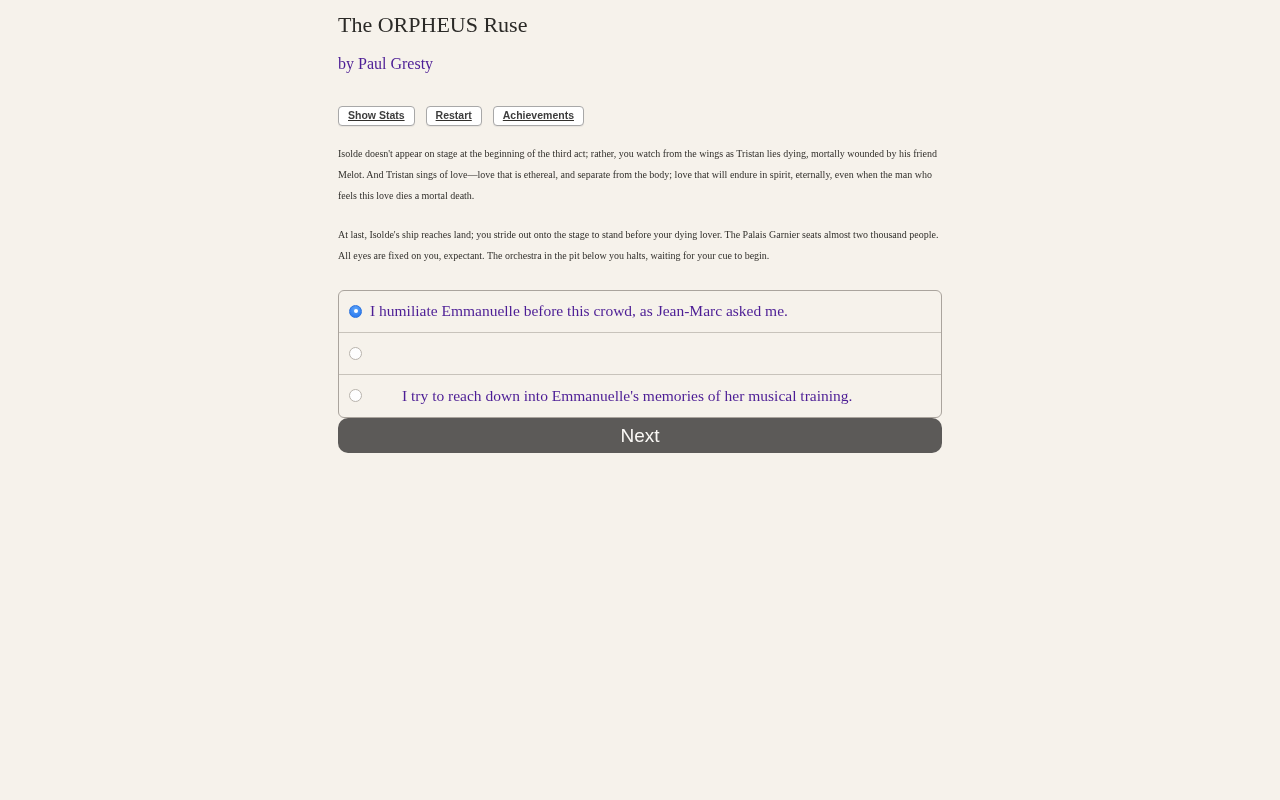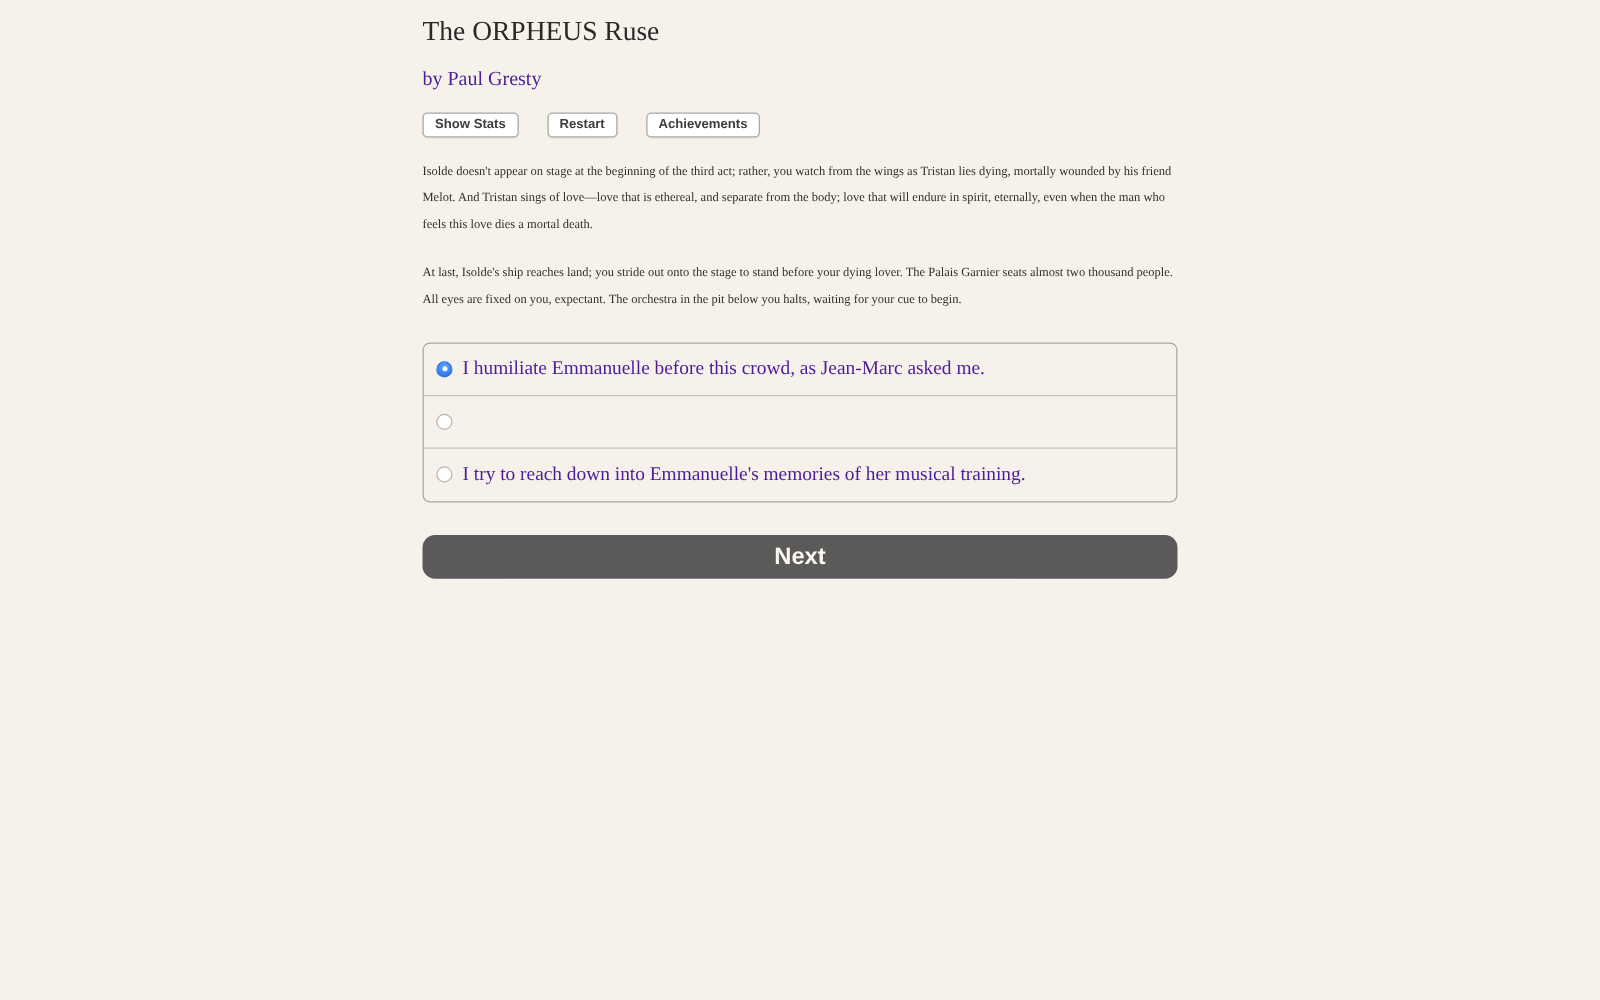--- a/index.html
+++ b/index.html
@@ -20,23 +20,24 @@
     font-weight: 500;
     margin: 0;
     color: #2b2a27;
   }
   .byline {
     font-size: 16px;
     margin-top: 17px;
     color: #4c1d95;
   }
   .toolbar {
-    margin-top: 17px;
+    margin-top: 33px;
     display: flex;
-    gap: 23px;
+    gap: 11px;
+    text-decoration: underline;
   }
   .btn-small {
     background: #ffffff;
     border: 1px solid #a8a8a8;
     border-radius: 4px;
     font-family: "Liberation Sans", sans-serif;
     font-size: 10.5px;
     font-weight: bold;
     color: #3d3d3d;
     padding: 2px 9px 3px;
@@ -58,21 +59,21 @@
     overflow: hidden;
   }
   .choice-row {
     display: flex;
     align-items: center;
     padding: 0 10px;
     height: 42px;
     border-bottom: 1px solid #c8c3bb;
     cursor: pointer;
   }
-  .choice-row:last-child { border-bottom: none; }
+  .choice-row:last-child { border-bottom: none; gap: 32px; }
   .radio {
     width: 13px; height: 13px;
     border-radius: 50%;
     margin-right: 8px;
     flex-shrink: 0;
     background: #fefefe;
     border: 1px solid #b9b4ad;
     position: relative;
   }
   .radio.selected {
@@ -87,29 +88,28 @@
     border-radius: 50%;
     top: 50%; left: 50%;
     transform: translate(-50%, -50%);
   }
   .choice-label {
     font-size: 15.5px;
     color: #4c1d95;
   }
   .next-button {
     display: block;
-    margin-top: 26px;
     width: 100%;
     height: 35px;
     background: #5c5a58;
     border: none;
     border-radius: 10px;
     color: #faf8f5;
     font-family: "Liberation Sans", sans-serif;
-    font-weight: bold;
+    font-weight: normal;
     font-size: 19px;
     text-align: center;
     line-height: 35px;
     cursor: pointer;
     padding: 0;
   }
 </style>
 </head>
 <body>
 

